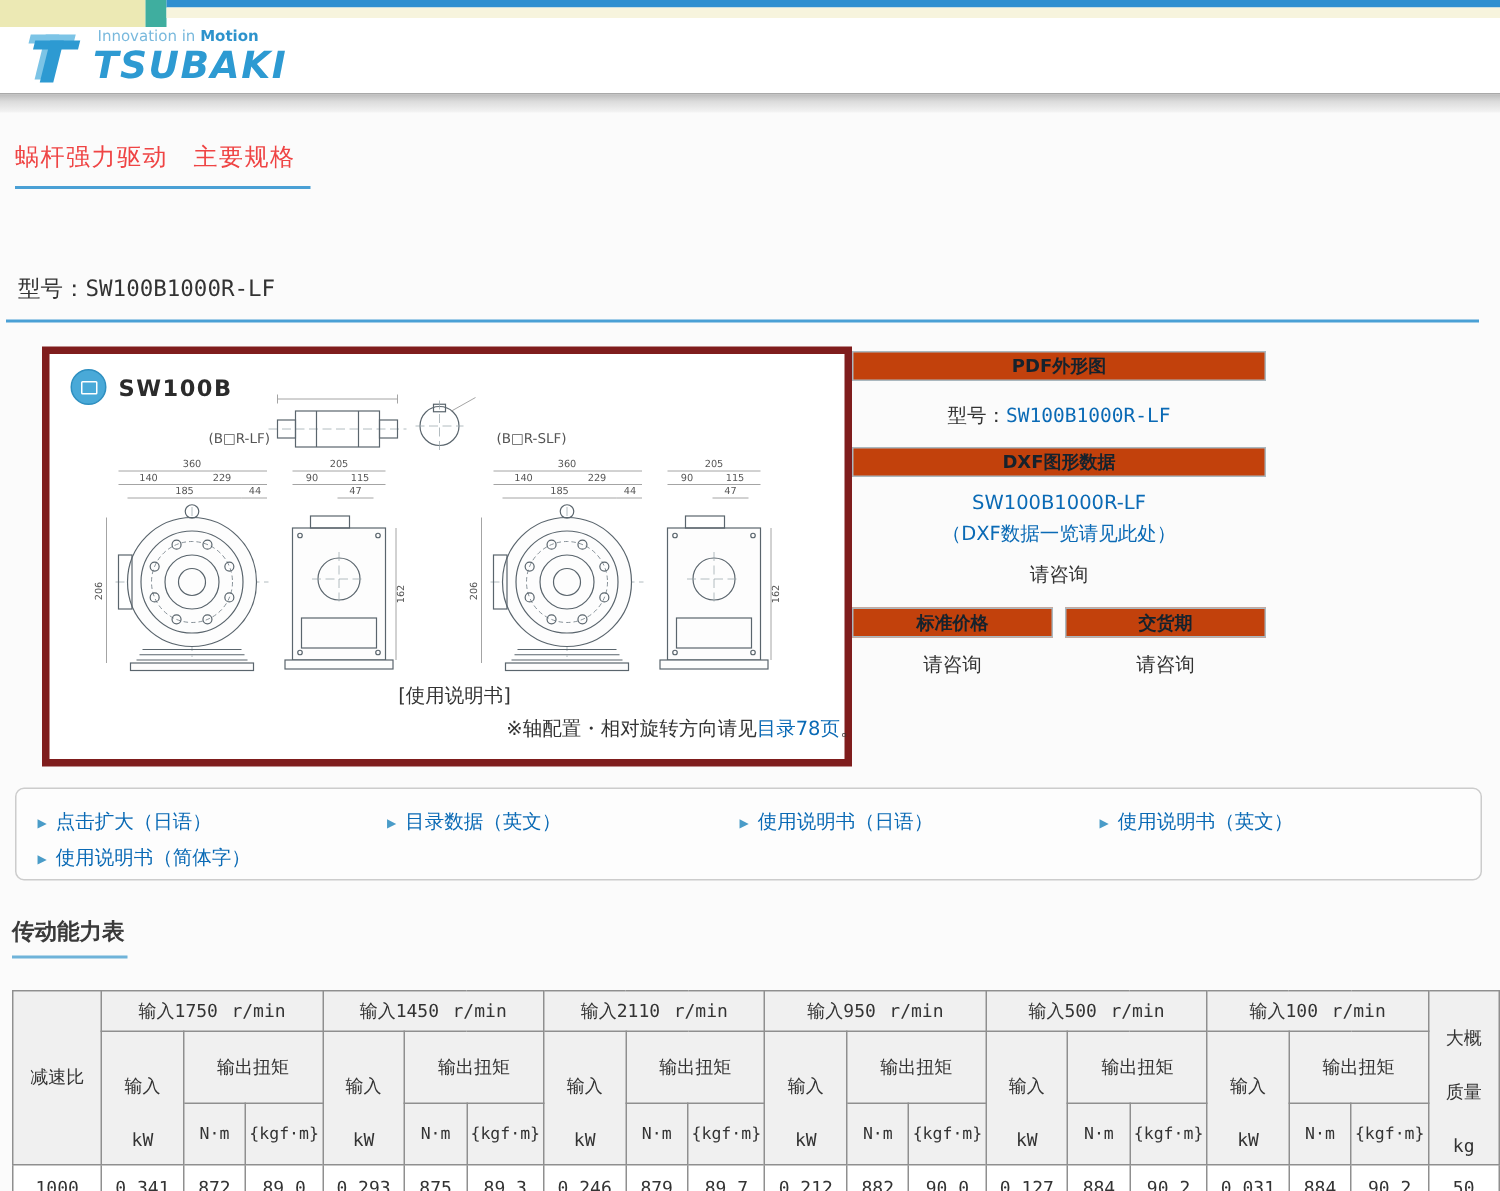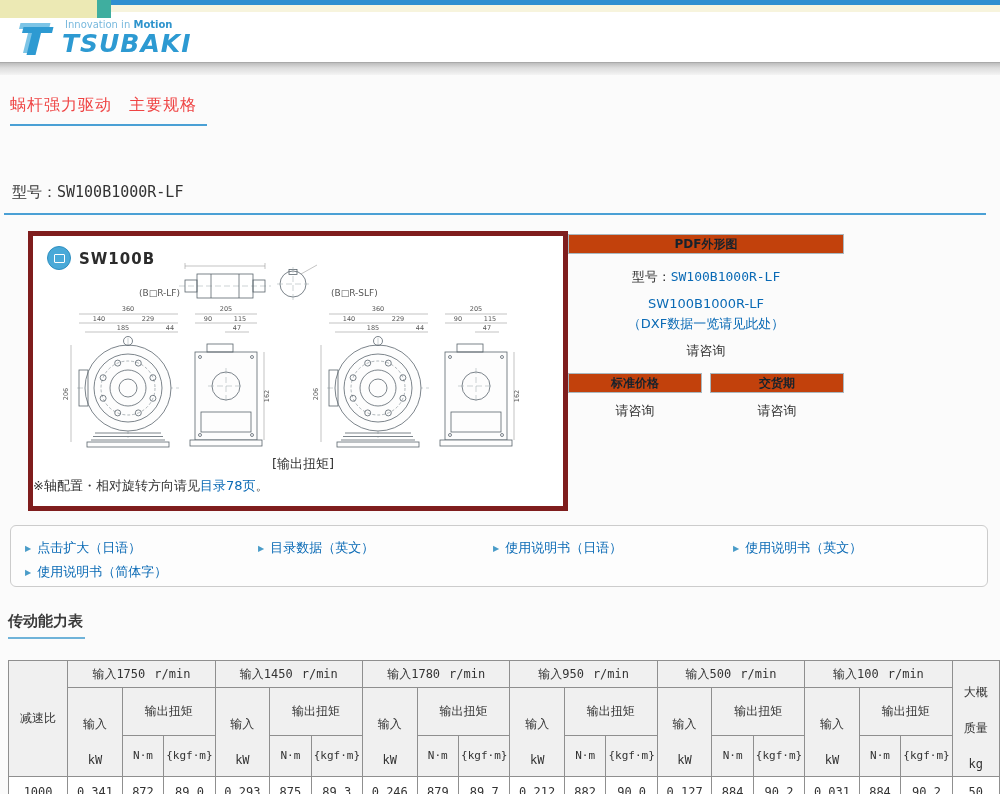--- a/index.html
+++ b/index.html
@@ -38,21 +38,21 @@
                 background:#49a9d8; border:1px solid #2e8fc0; }
   .enlarge-ic i { position:absolute; left:6px; top:7px; width:11px; height:9px; border:1.5px solid #fff;
                   border-radius:1px; display:block; }
   .draw-prod { position:absolute; left:32px; top:4px; font-size:15px; font-weight:bold; color:#2b2b2b;
                letter-spacing:1px; }
   .variant { position:absolute; top:52px; font-size:9px; color:#555;text-align:center; }
   .variant.l { left:106px; }
   .variant.r { left:298px; }
   .draw-svg { position:absolute; left:0; top:18px; }
   .draw-cap1 { position:absolute; left:0; top:219px; width:540px; text-align:center; font-size:13px; color:#333; }
-  .draw-cap2 { position:absolute; left:0; top:241px; width:540px; text-align:left; font-size:13px; color:#333; }
+  .draw-cap2 { position:absolute; left:0; top:241px; width:540px; text-align:right; font-size:13px; color:#333; }
   a, .lnk { color:#0a6ab5; text-decoration:none; cursor:pointer; }
 
   
   .sidebar { position:absolute; left:568px; top:232px; width:276px; font-size:13px; }
   .side-head { height:20px; line-height:18px; text-align:center; background:#c2410c;
                border:1px solid #aab8bf; font-size:12px; font-weight:bold; color:#16222c; }
   .side-row { text-align:center; font-size:13px; color:#333; }
   .side-row .mono, .side-link .mono { font-family:"DejaVu Sans Mono", monospace; }
   .side-link { display:block; text-align:center; font-size:13px; }
   .pair { display:flex; gap:8px;justify-content:space-between; }
@@ -272,28 +272,29 @@
           <line class="dim" x1="192" y1="78" x2="216" y2="78"></line>
             <text class="dimt" x="204" y="75.5">47</text>
           <line class="dim" x1="38" y1="91" x2="38" y2="188"></line>
             <text class="dimt" x="35" y="140" transform="rotate(-90 35 140)">206</text>
           <line class="dim" x1="231" y1="98" x2="231" y2="186"></line>
             <text class="dimt" x="236" y="142" transform="rotate(-90 236 142)">162</text>
         </g>
       </g>
     </svg>
 
-    <div class="draw-cap1">[输出扭矩]</div>
+    <div class="draw-cap1">[使用说明书]</div>
     <div class="draw-cap2"><span>※轴配置・相对旋转方向请见</span><a class="lnk">目录78页</a><span>。</span></div>
   </div>
 
   <div class="sidebar">
     <div class="side-head" style="margin-top:2px">PDF外形图</div>
     <div class="side-row" style="margin-top:14px"><span>型号：</span><a class="lnk mono">SW100B1000R-LF</a></div>
 
+    <div class="side-head" style="margin-top:12px">DXF图形数据</div>
     <a class="side-link mono" style="margin-top:10px">SW100B1000R-LF</a>
     <a class="side-link" style="margin-top:4px">（DXF数据一览请见此处）</a>
 
     <div class="side-row" style="margin-top:9px">请咨询</div>
 
     <div class="pair" style="margin-top:13px">
       <div class="side-head">标准价格</div>
       <div class="side-head">交货期</div>
     </div>
     <div class="pair2" style="margin-top:9px">
@@ -352,21 +353,21 @@
       <col style="width:55px">
         <col style="width:42px">
         <col style="width:48px">
       <col style="width:48px">
     </colgroup>
     <tbody>
         <tr class="r1">
       <th rowspan="3">减速比</th>
       <th colspan="3"><span>输入</span><span>1750</span><span class="sp">r/min</span></th>
       <th colspan="3"><span>输入</span><span>1450</span><span class="sp">r/min</span></th>
-      <th colspan="3"><span>输入</span><span>1780</span><span class="sp">r/min</span></th>
+      <th colspan="3"><span>输入</span><span>2110</span><span class="sp">r/min</span></th>
       <th colspan="3"><span>输入</span><span>950</span><span class="sp">r/min</span></th>
       <th colspan="3"><span>输入</span><span>500</span><span class="sp">r/min</span></th>
       <th colspan="3"><span>输入</span><span>100</span><span class="sp">r/min</span></th>
       <th rowspan="3">
             <span class="blk">大概</span>
             <span class="blk">质量</span>
             <span class="blk">kg</span>
           </th>
     </tr>
     <tr class="r2">

